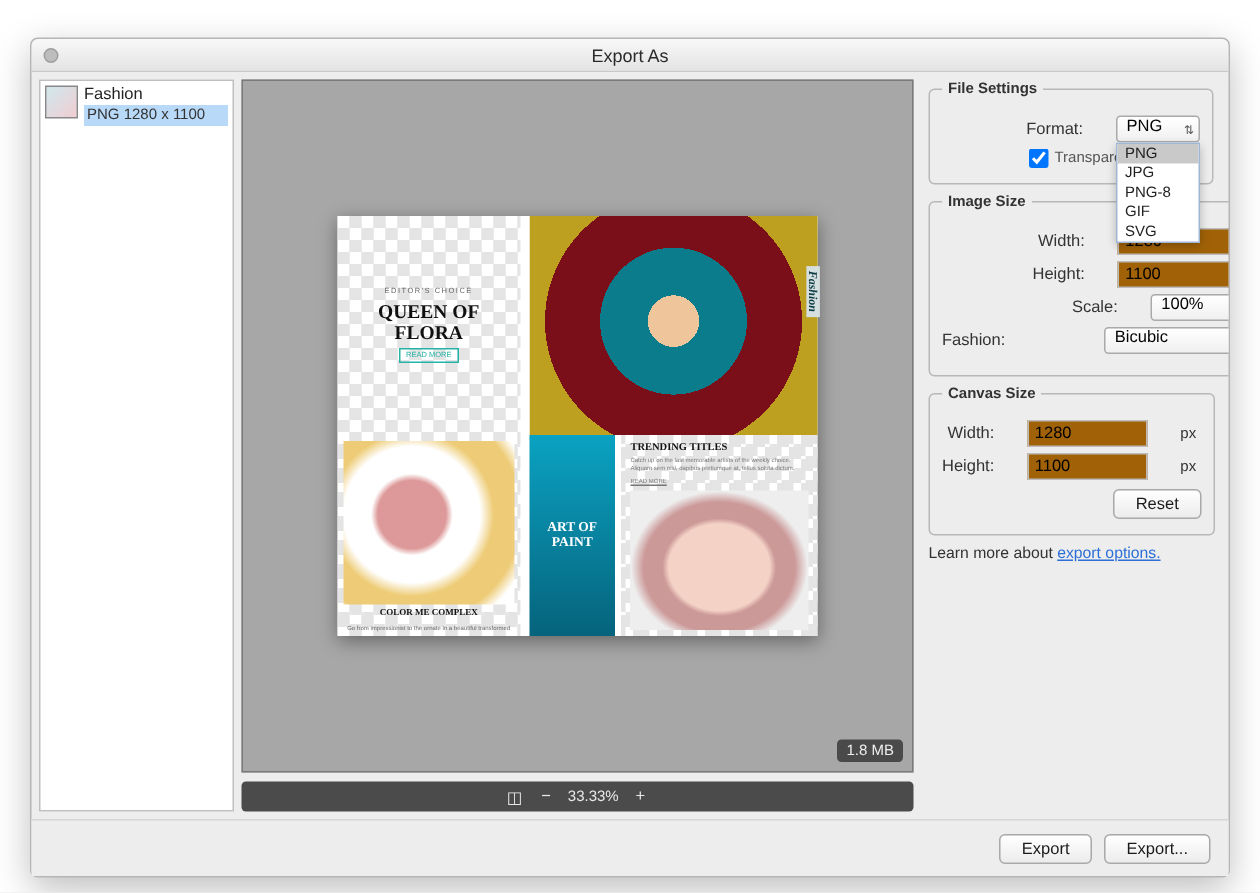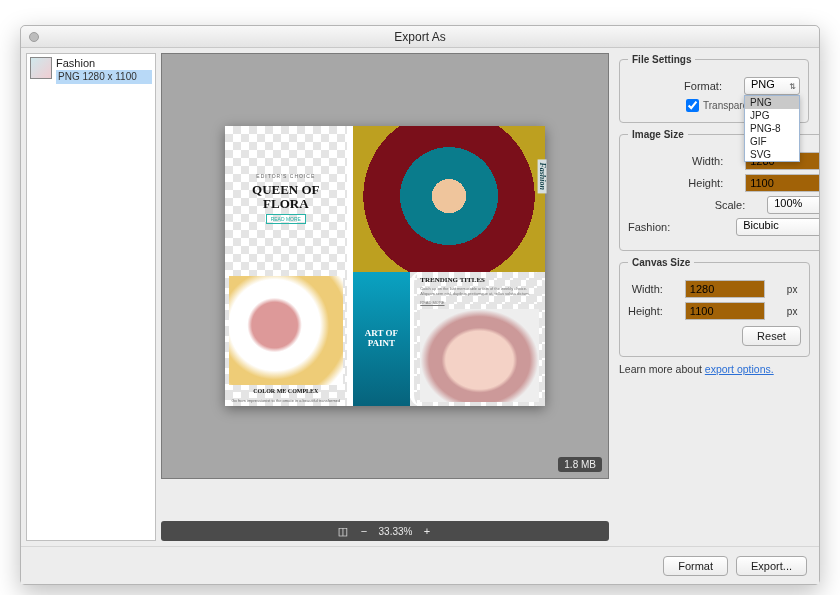--- a/index.html
+++ b/index.html
@@ -77,21 +77,20 @@
       line-height: 12px;
       color: #333;
       font-size: 10px;
     }
     
     .preview-wrap {
       flex: 1;
       margin: 5px 0 5px 5px;
       display: flex;
       flex-direction: column;
-      gap: 36px;
     }
     .preview-canvas {
       flex: 1;
       background: #a7a7a7;
       border: 1px solid #7a7a7a;
       position: relative;
       display: flex;
       align-items: center;
       justify-content: center;
     }
@@ -155,21 +154,20 @@
       background: linear-gradient(#0aa2c2, #06637c);
       color: #fff;
       display:flex; align-items:center; justify-content:center;
       text-align:center;
       font: 700 9px/1.05 "Times New Roman", serif;
     }
     .pa-4b {
       flex:1;
       display:flex; flex-direction:column;
       border-left: 4px solid #fff;
-      border-radius: 11px;
     }
     .pa-4b .hdr { font:700 7px "Times New Roman",serif; padding:4px 6px 0; color:#111;}
     .pa-4b .copy { font-size:4px; color:#777; padding:2px 6px; line-height:1.3;}
     .pa-4b .face {
       flex:1; margin: 2px 6px 4px;
       background: radial-gradient(ellipse at 50% 55%, #f4d2c6 0 40%, #c99 45% 60%, #eee 70%);
     }
     .filesize-badge {
       position: absolute;
       right: 6px; bottom: 6px;
@@ -417,16 +415,16 @@
         </div>
       </fieldset>
 
       <div class="learn">
         <span>Learn more about </span><a>export options.</a>
       </div>
     </div>
   </div>
 
   <div class="footer">
-    <button class="btn-std">Format</button>
+    <button class="btn-std">Export</button>
     <button class="btn-std">Export...</button>
   </div>
 </div>
 
 </body></html>

